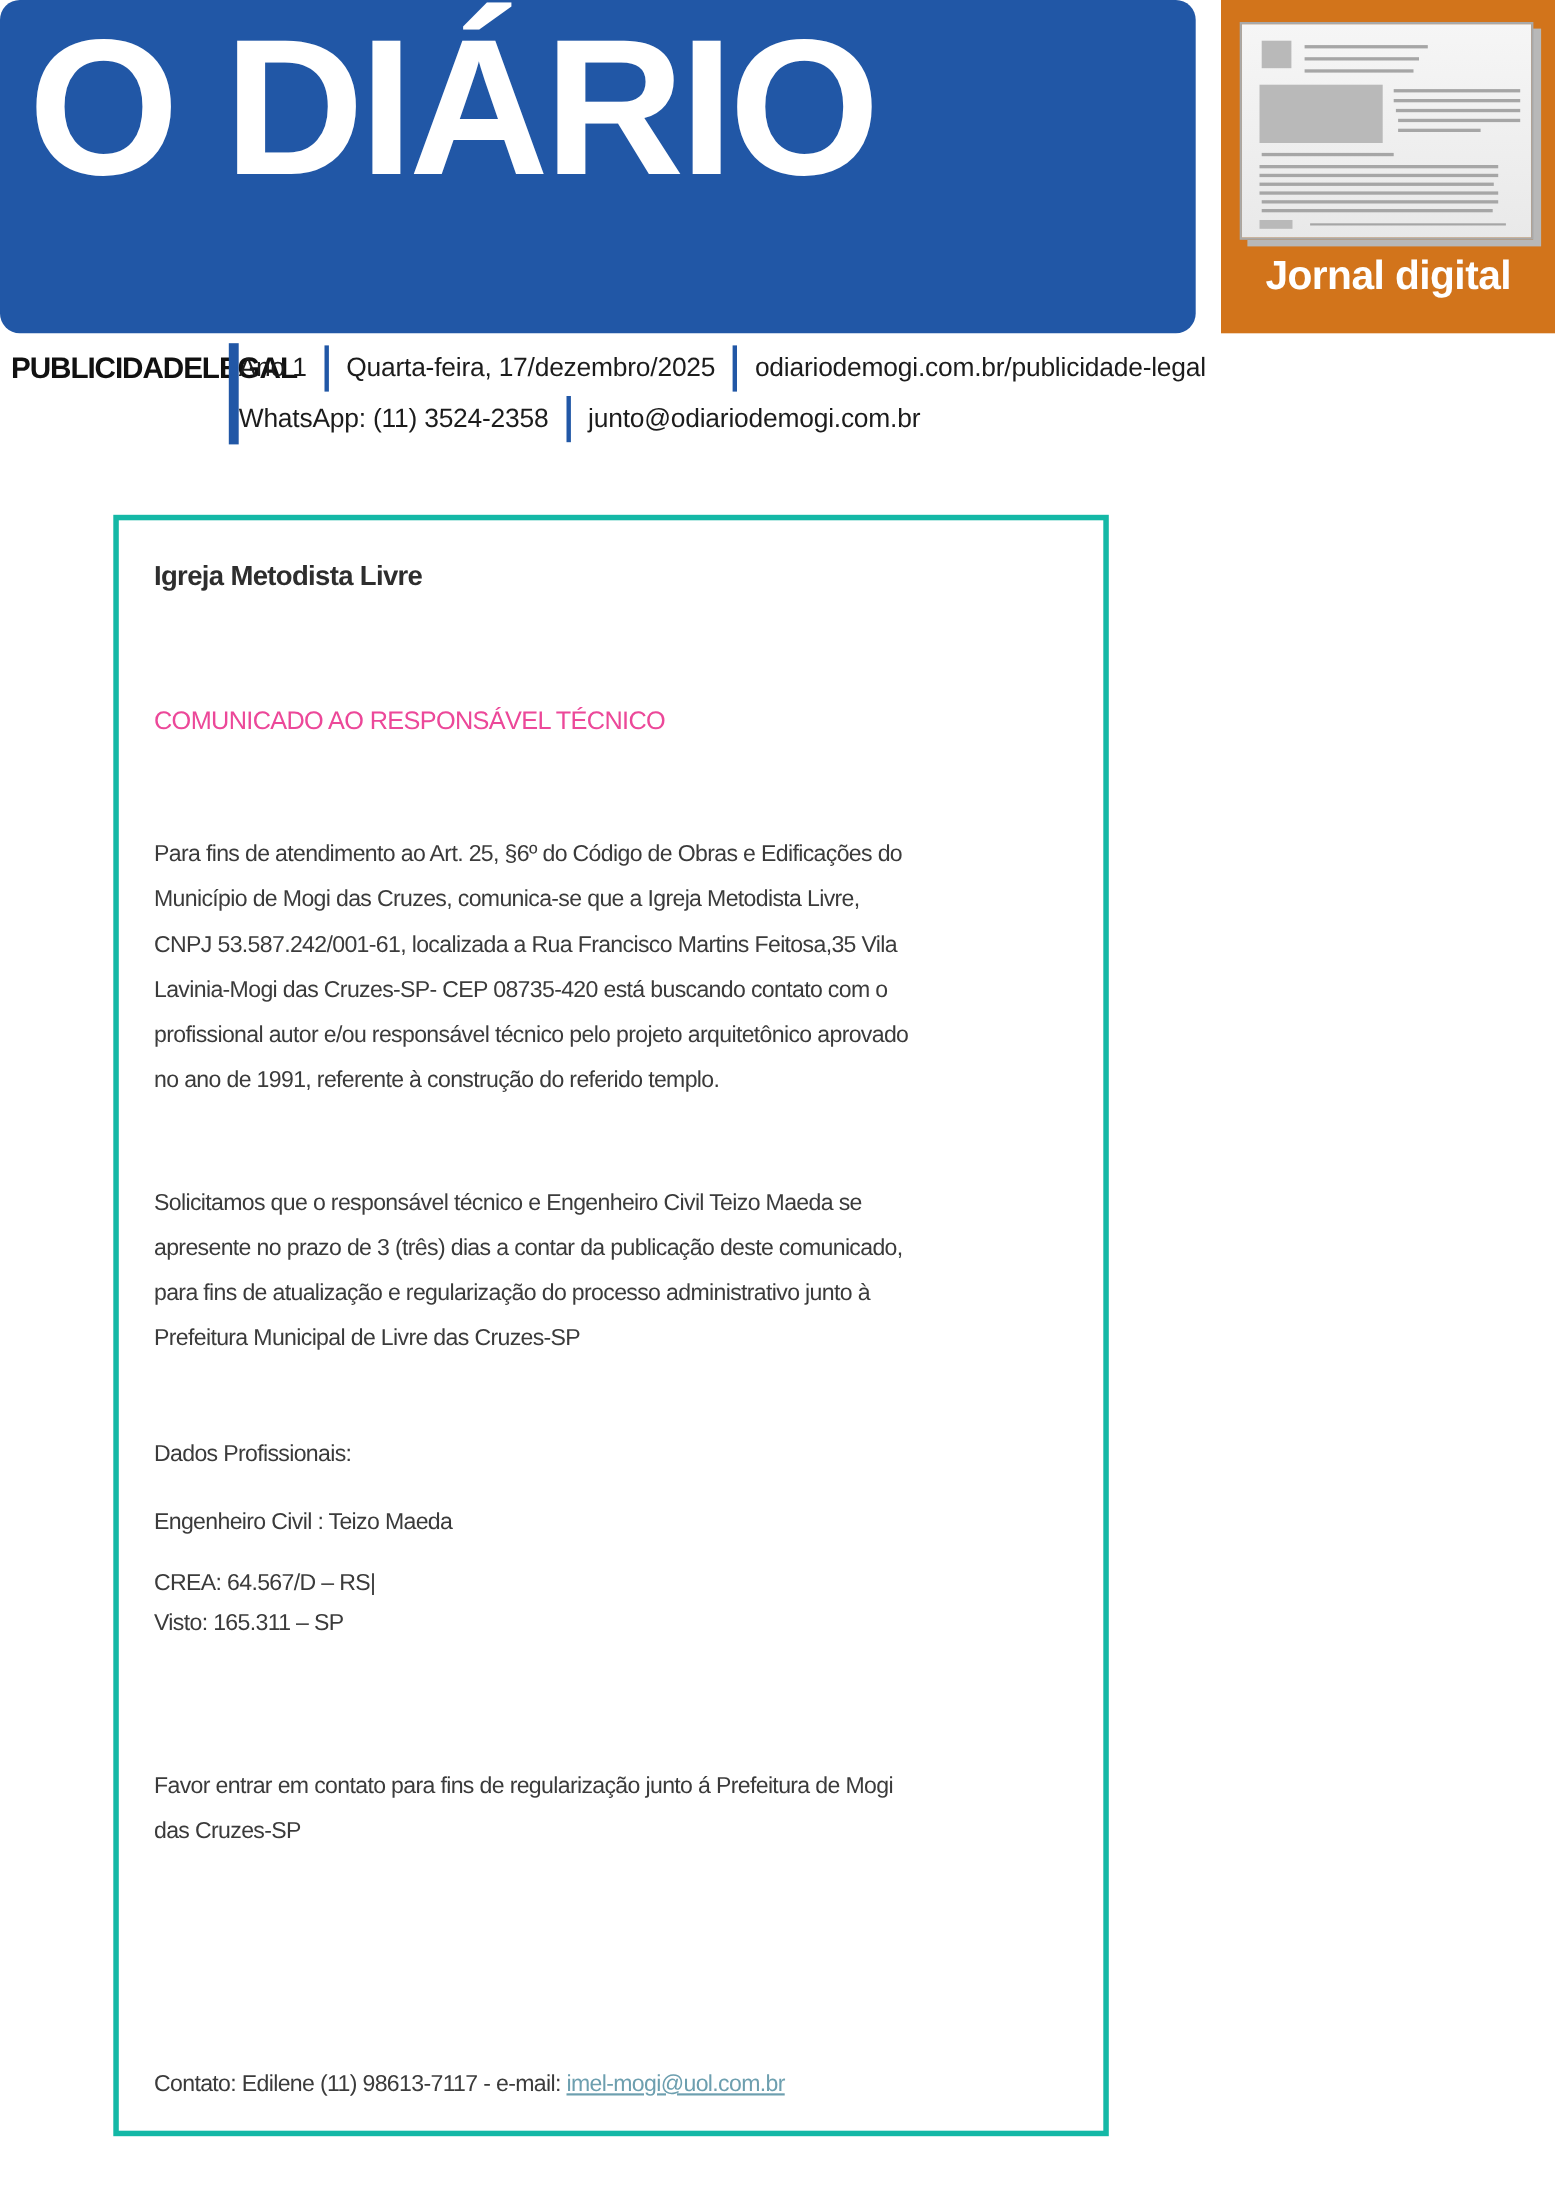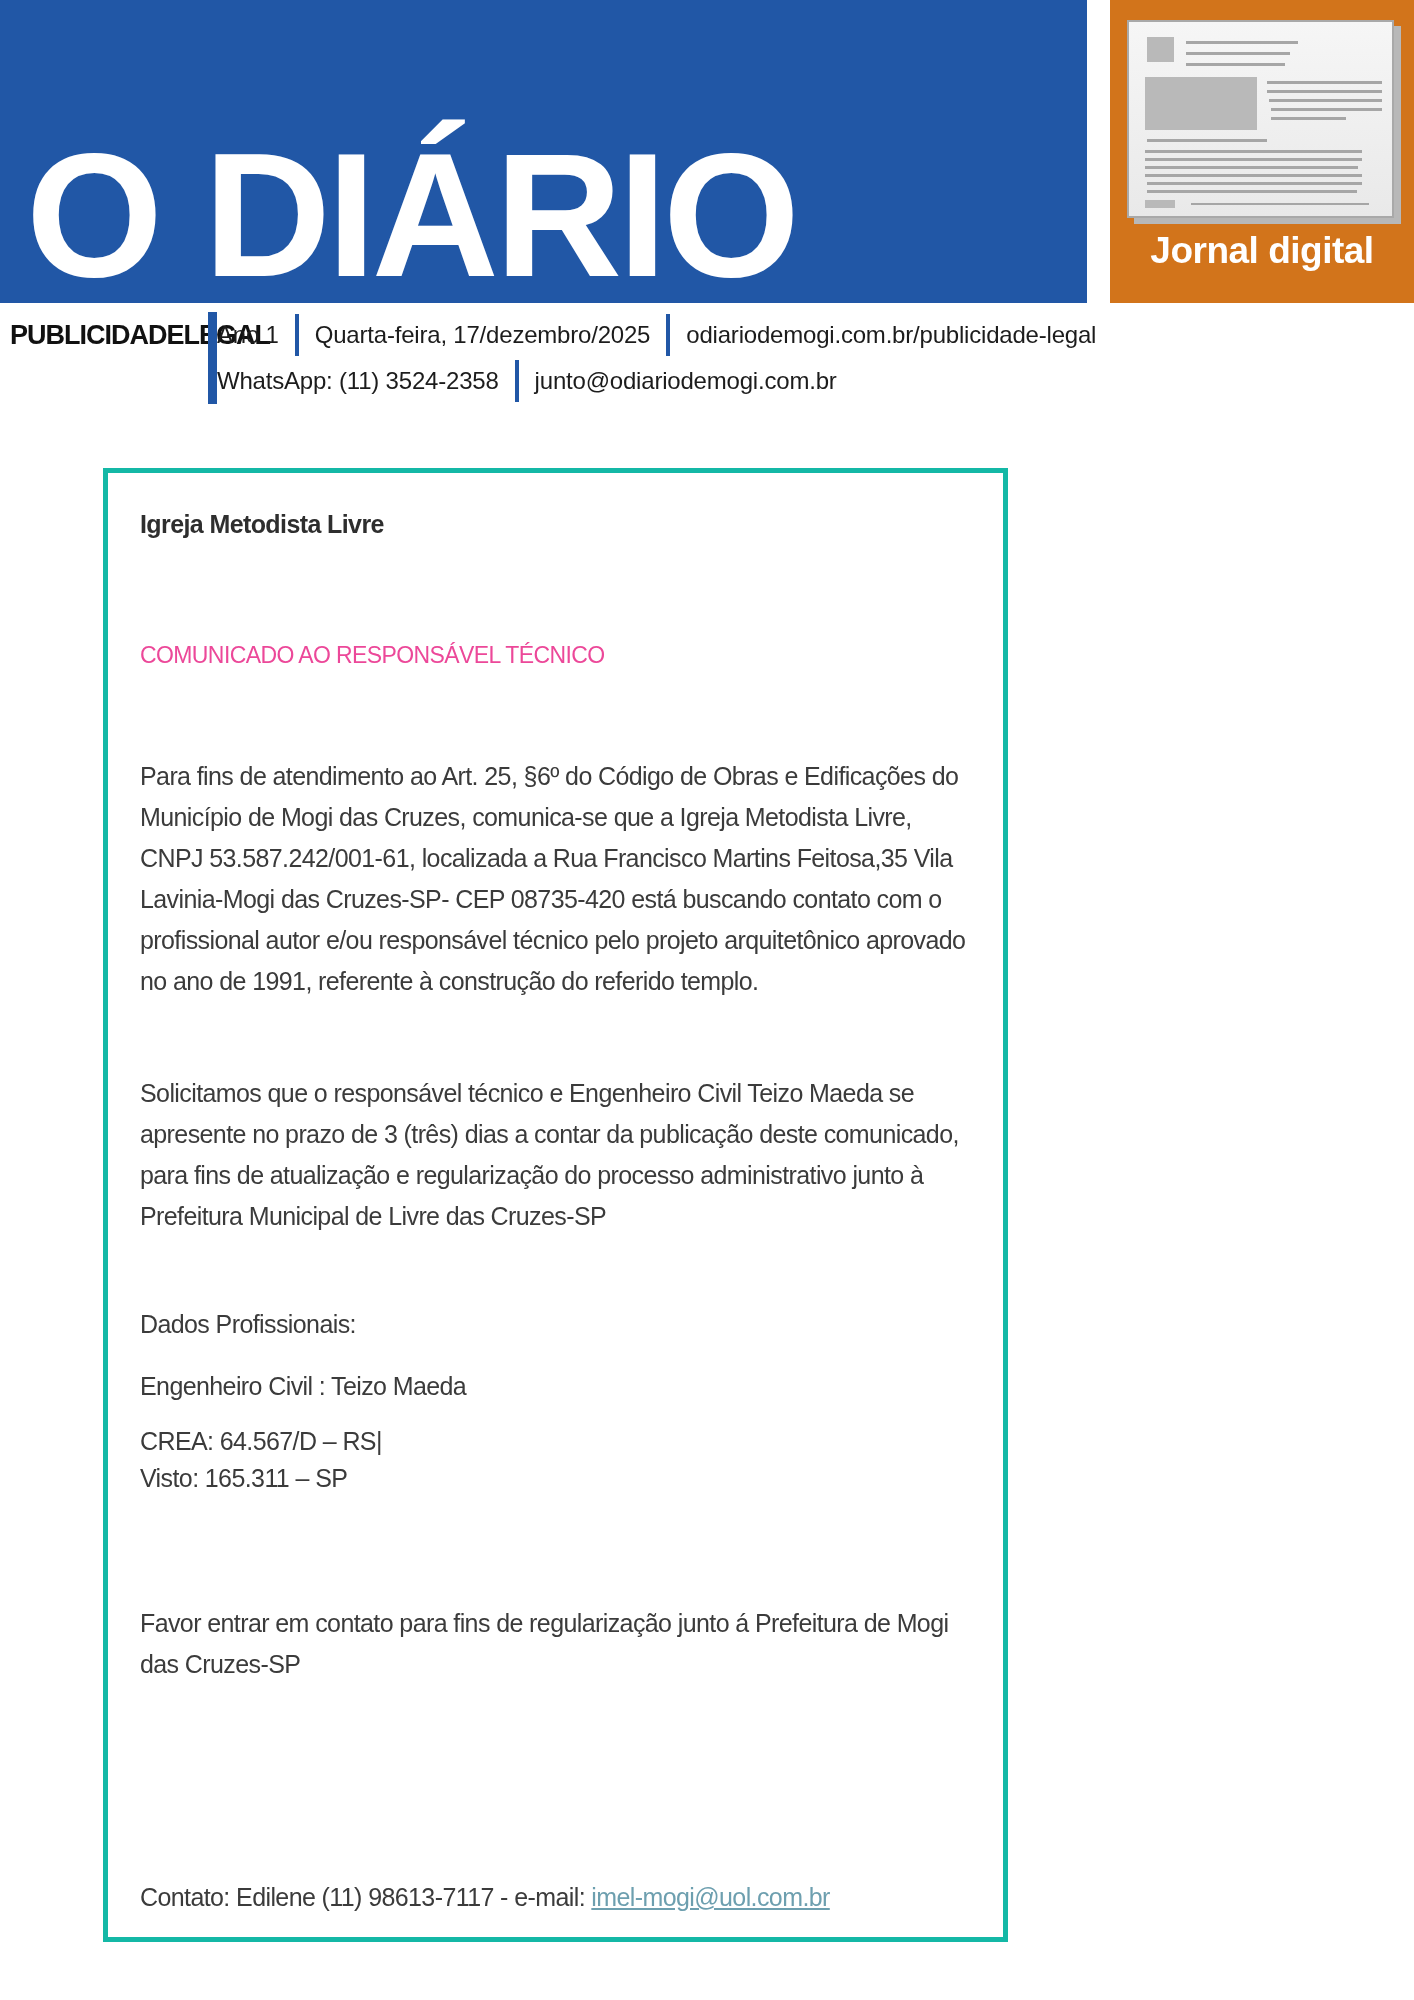--- a/index.html
+++ b/index.html
@@ -6,22 +6,22 @@
   html,body { background:#ffffff; }
   .page {
     position:relative; width:1414px; height:2000px;
     background:#ffffff; overflow:hidden;
     font-family:"Liberation Sans", sans-serif;
   }
 
   
   .masthead-blue {
     position:absolute; left:0; top:0; width:1087px; height:303px;
-    background:#2157a6; display:flex; align-items:flex-end;
-    padding-left:26px; overflow:hidden;
+    background:#2157a6; display:flex; align-items:flex-start;
+    padding-left:26px; overflow:hidden;border-radius:18px;
   }
   .masthead-title {
     color:#ffffff; font-size:176px; font-weight:bold;
     letter-spacing:-4px; white-space:nowrap; line-height:1;
     padding-top:10px;
   }
   .masthead-orange {
     position:absolute; left:1110px; top:0; width:304px; height:303px;
     background:#d2741b;
   }
@@ -66,21 +66,21 @@
     flex:0 0 auto;
   }
 
   
   .notice-box {
     position:absolute; left:103px; top:468px; width:905px; height:1474px;
     border:5px solid #14b8a6; background:#ffffff; overflow:hidden;
   }
   .nline, .nblock {
     position:absolute; left:32px; color:#3b3b3b;
-    font-size:25px; letter-spacing:-0.6px; white-space:nowrap;
+    font-size:21px; letter-spacing:-0.6px; white-space:nowrap;
   }
   .org-heading { font-weight:bold; font-size:25px; color:#2e2e2e; }
   .subject-heading { font-size:23px; color:#ec4899; }
   .nblock div { line-height:41px; white-space:nowrap; }
   .contact-line { }
   .email-link {
     color:#6d9faf; text-decoration:underline; cursor:pointer;
   }
 </style>
 </head>

